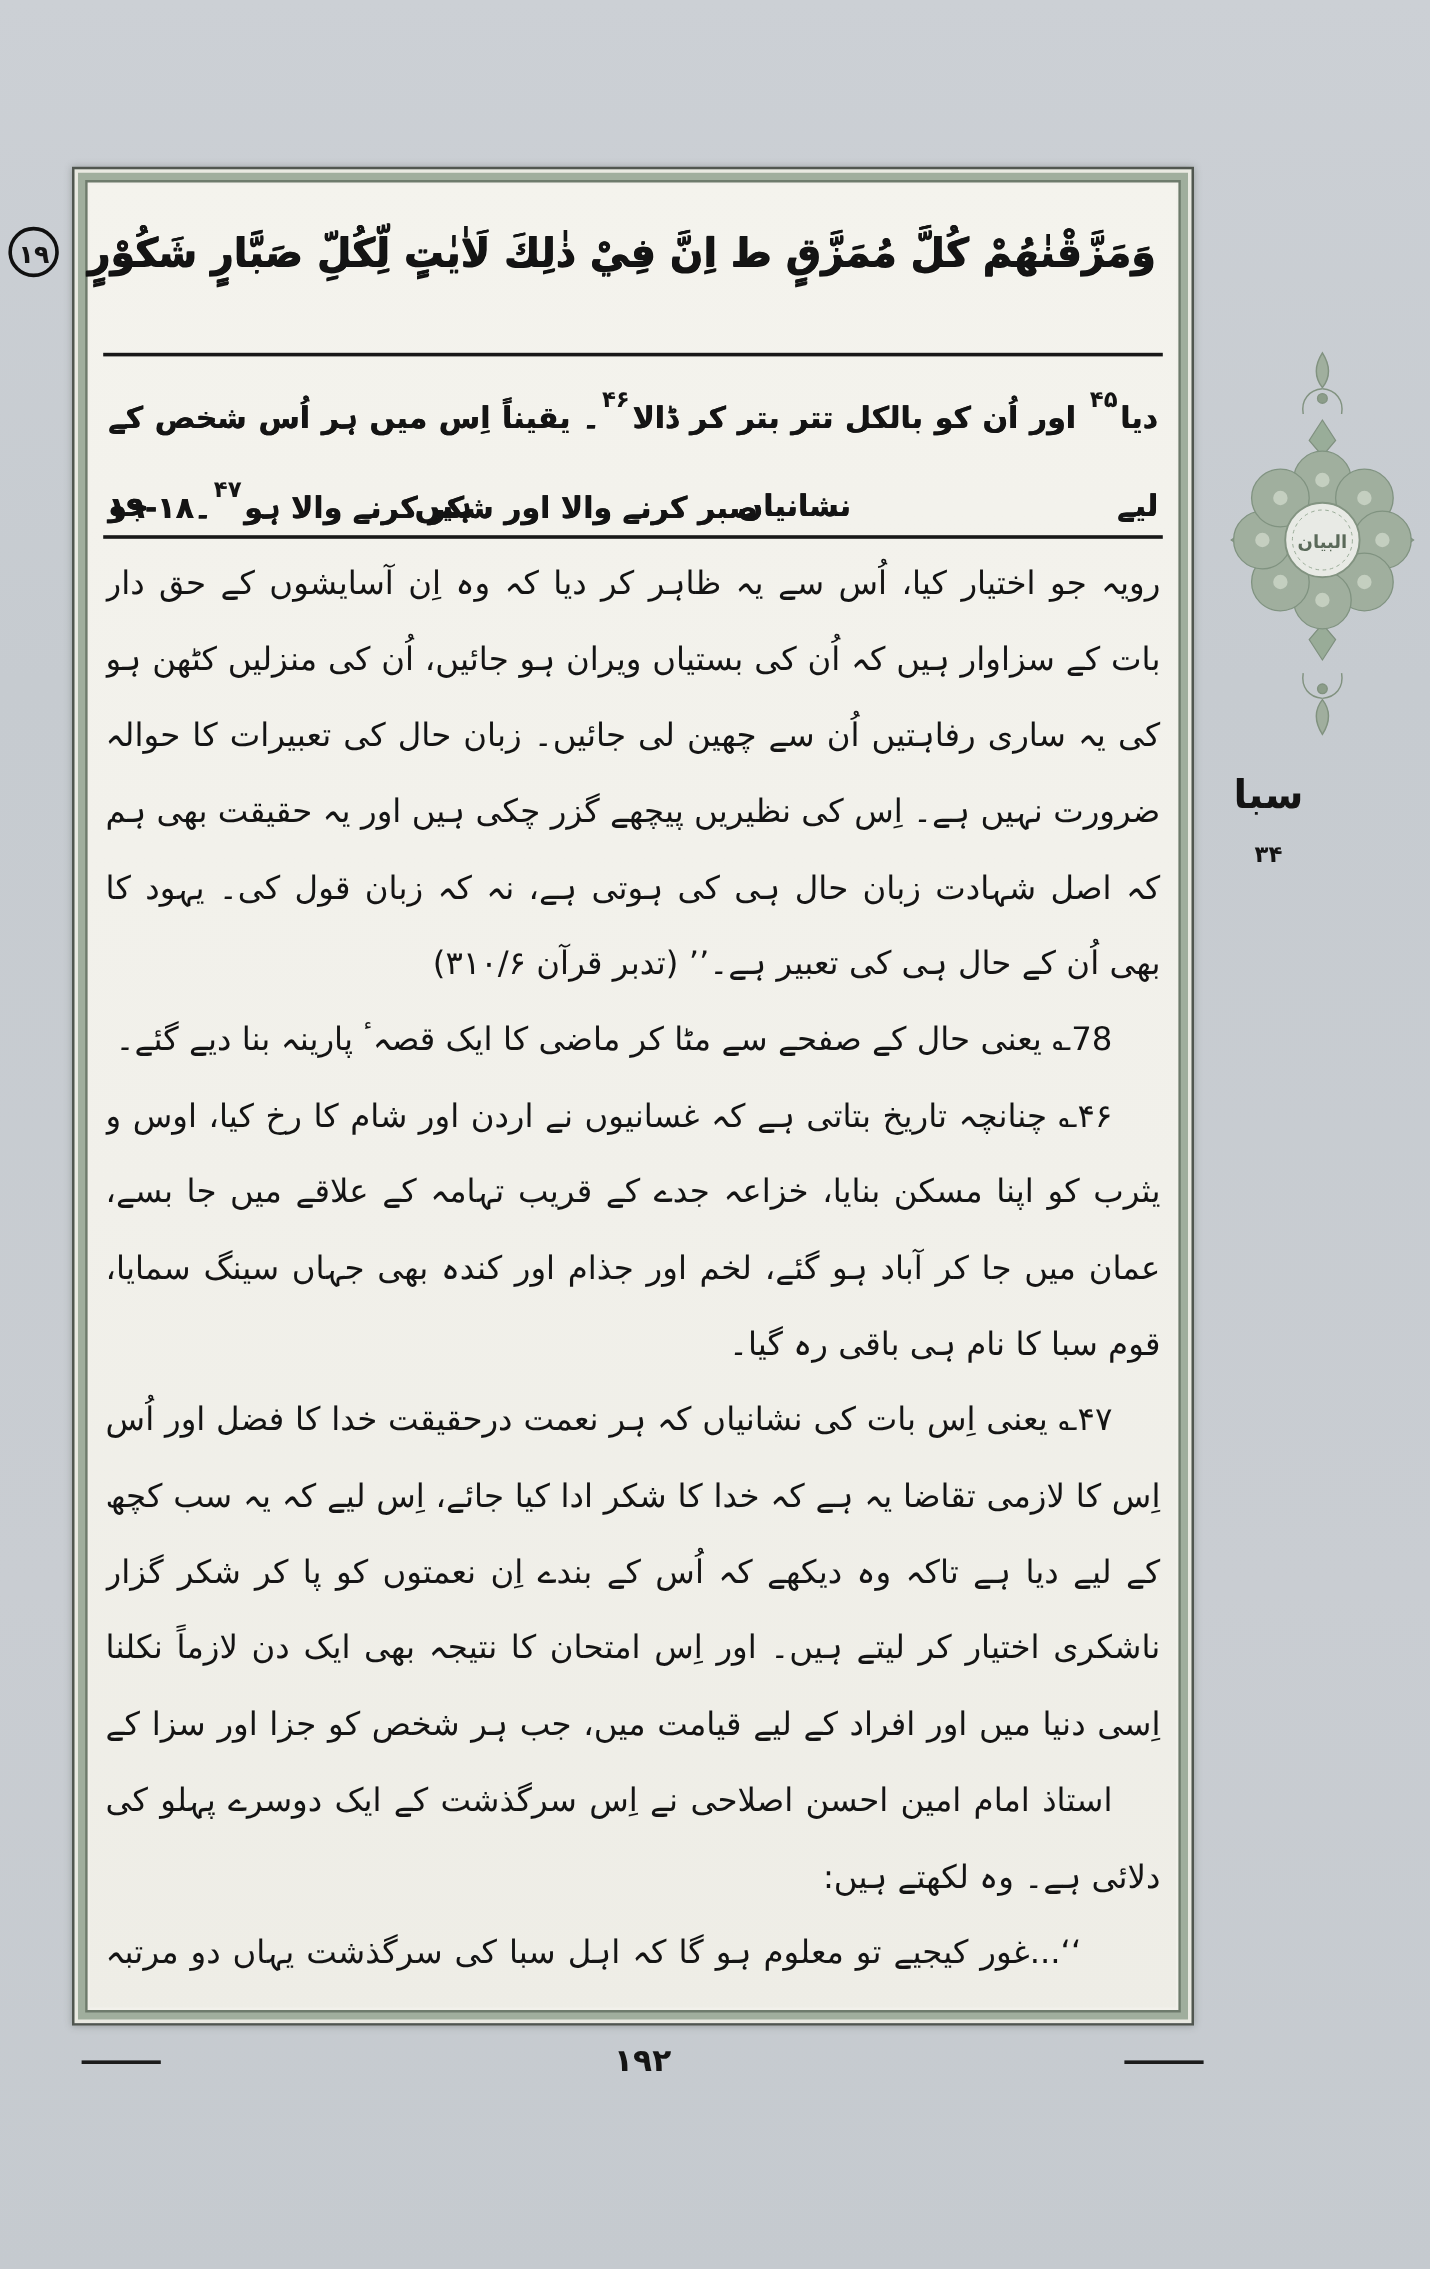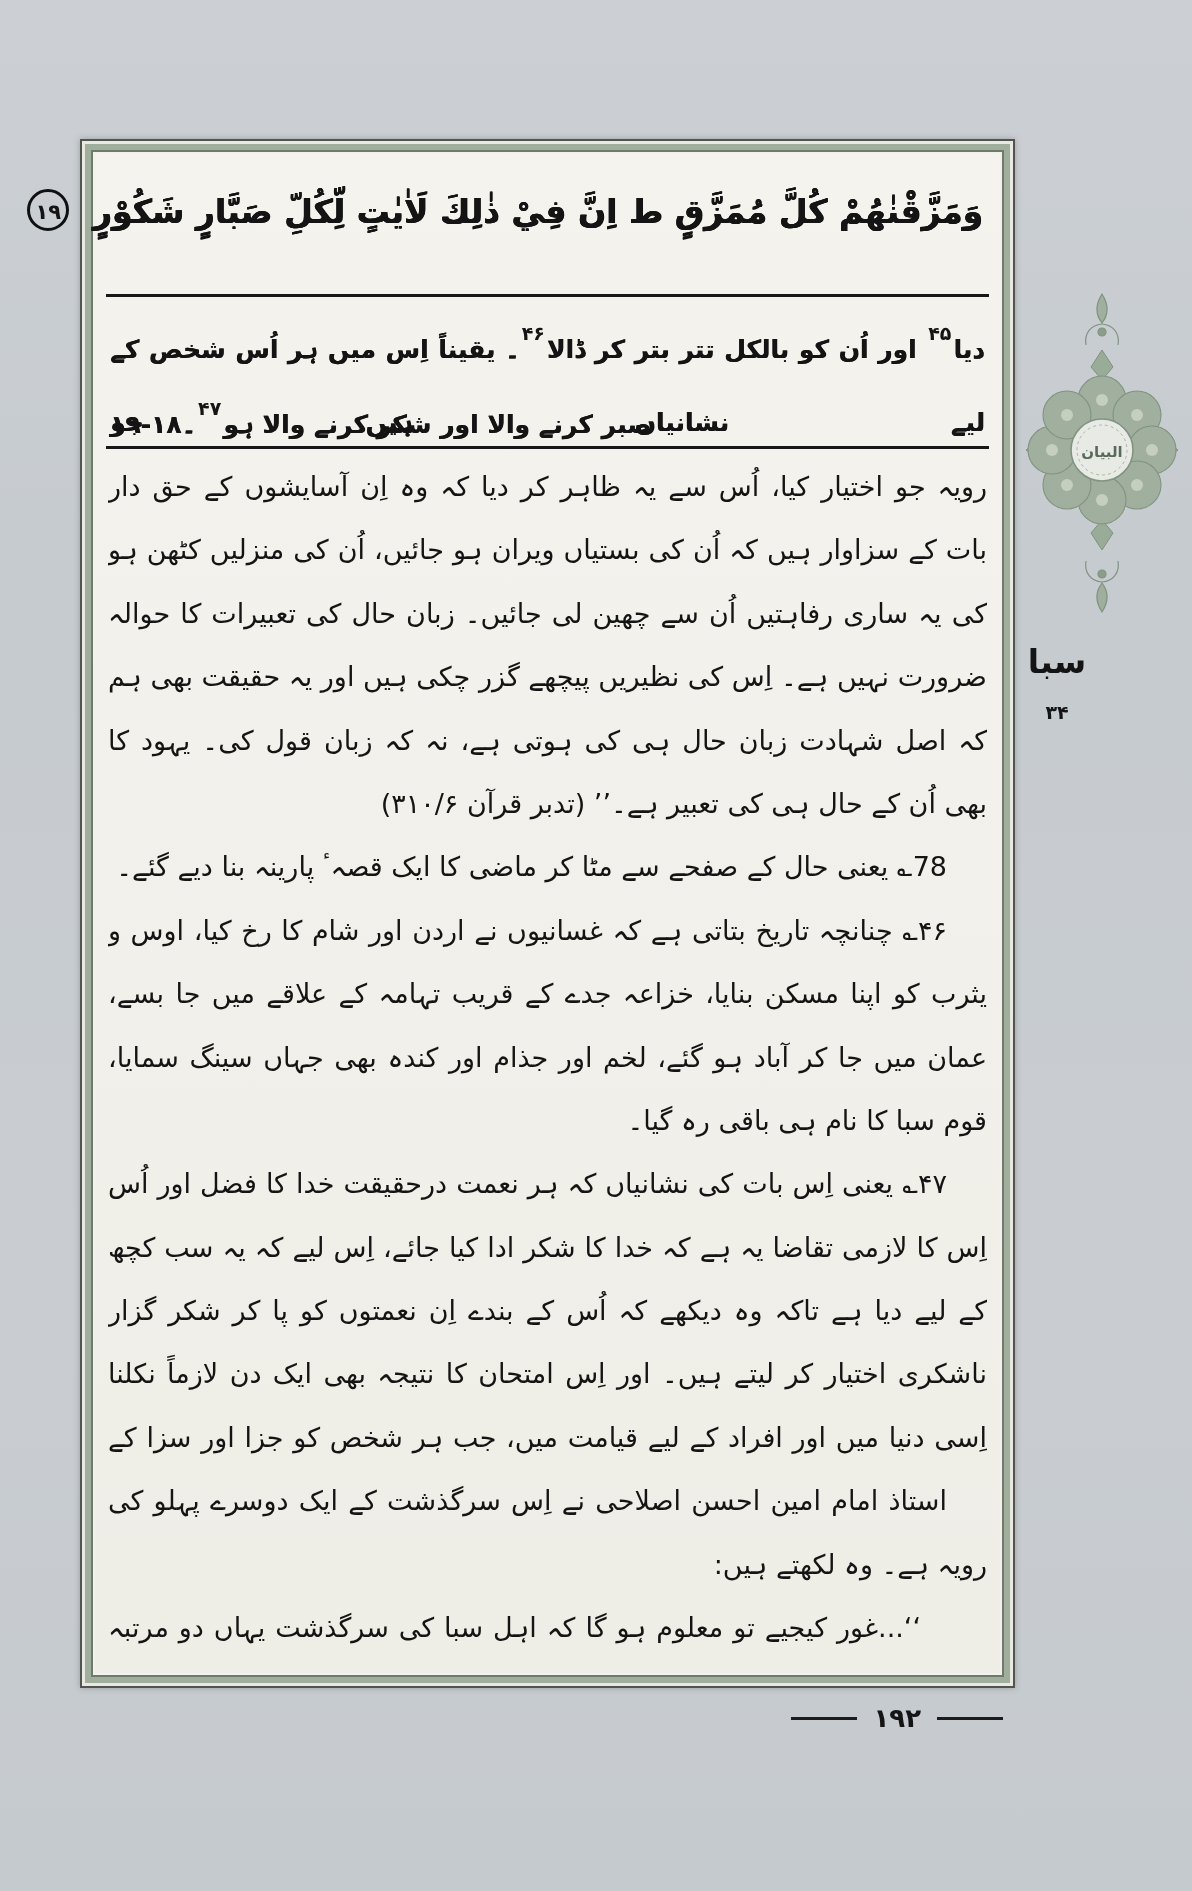--- a/index.html
+++ b/index.html
@@ -7,21 +7,21 @@
   body {
     position:relative;
     font-family:"DejaVu Sans", sans-serif;
     background:linear-gradient(180deg,#ccd0d5 0%,#c6cbd0 30%,#c9cdd2 70%,#c5cacf 100%);
     color:#141414;
     overflow:hidden;
   }
 
   
   .frame {
-    position:absolute; left:80px; top:139px; width:935px; height:1549px;
+    position:absolute; left:60px; top:139px; width:935px; height:1549px;
     background:linear-gradient(180deg,#f4f3ed 0%,#f1f0ea 55%,#eeede6 100%);
     border:2px solid #50564f;
     box-shadow: inset 0 0 0 3px #e9e9e1,
                 inset 0 0 0 9px #a0ae9d,
                 inset 0 0 0 11px #6e7b6c,
                 inset 0 0 0 13px #f2f1eb,
                 0 0 6px rgba(60,70,60,.35);
   }
   .inner { position:absolute; inset:14px; direction:rtl; }
 
@@ -67,21 +67,21 @@
 
   
   .margin-art { position:absolute; left:1022px; top:288px; width:160px; height:330px; }
   .margin-label { position:absolute; left:1018px; top:642px; width:78px; text-align:center; direction:rtl; }
   .surah-name { font-size:33px; font-weight:bold; }
   .surah-num  { font-size:19px; font-weight:bold; margin-top:20px; }
 
   
   .footer {
     position:absolute; left:68px; top:1703px; width:935px;
-    display:flex; align-items:center; justify-content:flex-start; gap:16px;
+    display:flex; align-items:center; justify-content:space-between; gap:16px;
   }
   .footer .dash { width:66px; border-top:3px solid #1c1c1c; }
   .page-num { font-size:26px; font-weight:bold; direction:rtl; }
 </style>
 </head>
 <body>
 
 <div class="margin-art">
   <svg width="160" height="330" viewBox="0 0 160 330">
     <g opacity="0.8">
@@ -172,21 +172,21 @@
         <div class="cline ind1">۴۶؎ چنانچہ تاریخ بتاتی ہے کہ غسانیوں نے اردن اور شام کا رخ کیا، اوس و خزرج نے</div>
         <div class="cline">یثرب کو اپنا مسکن بنایا، خزاعہ جدے کے قریب تہامہ کے علاقے میں جا بسے، ازد کے لوگ</div>
         <div class="cline">عمان میں جا کر آباد ہو گئے، لخم اور جذام اور کندہ بھی جہاں سینگ سمایا، نکل گئے۔ حتیٰ کہ سبا اور</div>
         <div class="cline partial">قوم سبا کا نام ہی باقی رہ گیا۔</div>
         <div class="cline ind1">۴۷؎ یعنی اِس بات کی نشانیاں کہ ہر نعمت درحقیقت خدا کا فضل اور اُس کی عنایت ہے۔</div>
         <div class="cline">اِس کا لازمی تقاضا یہ ہے کہ خدا کا شکر ادا کیا جائے، اِس لیے کہ یہ سب کچھ اُس نے امتحان</div>
         <div class="cline">کے لیے دیا ہے تاکہ وہ دیکھے کہ اُس کے بندے اِن نعمتوں کو پا کر شکر گزار ہوتے ہیں یا</div>
         <div class="cline">ناشکری اختیار کر لیتے ہیں۔ اور اِس امتحان کا نتیجہ بھی ایک دن لازماً نکلنا ہے، قوموں کے لیے</div>
         <div class="cline">اِسی دنیا میں اور افراد کے لیے قیامت میں، جب ہر شخص کو جزا اور سزا کے لیے اٹھایا جائے گا۔</div>
         <div class="cline ind1">استاذ امام امین احسن اصلاحی نے اِس سرگذشت کے ایک دوسرے پہلو کی طرف بھی توجہ</div>
-        <div class="cline partial">رویہ ہے۔ وہ لکھتے ہیں:</div>
+        <div class="cline partial">دلائی ہے۔ وہ لکھتے ہیں:</div>
         <div class="cline ind2">‘‘...غور کیجیے تو معلوم ہو گا کہ اہل سبا کی سرگذشت یہاں دو مرتبہ دہرائی گئی ہے اور دونوں</div>
       </div>
 
   </div>
 </div>
 
 <div class="footer">
   <span class="dash"></span>
   <span class="page-num">۱۹۲</span>
   <span class="dash"></span>

